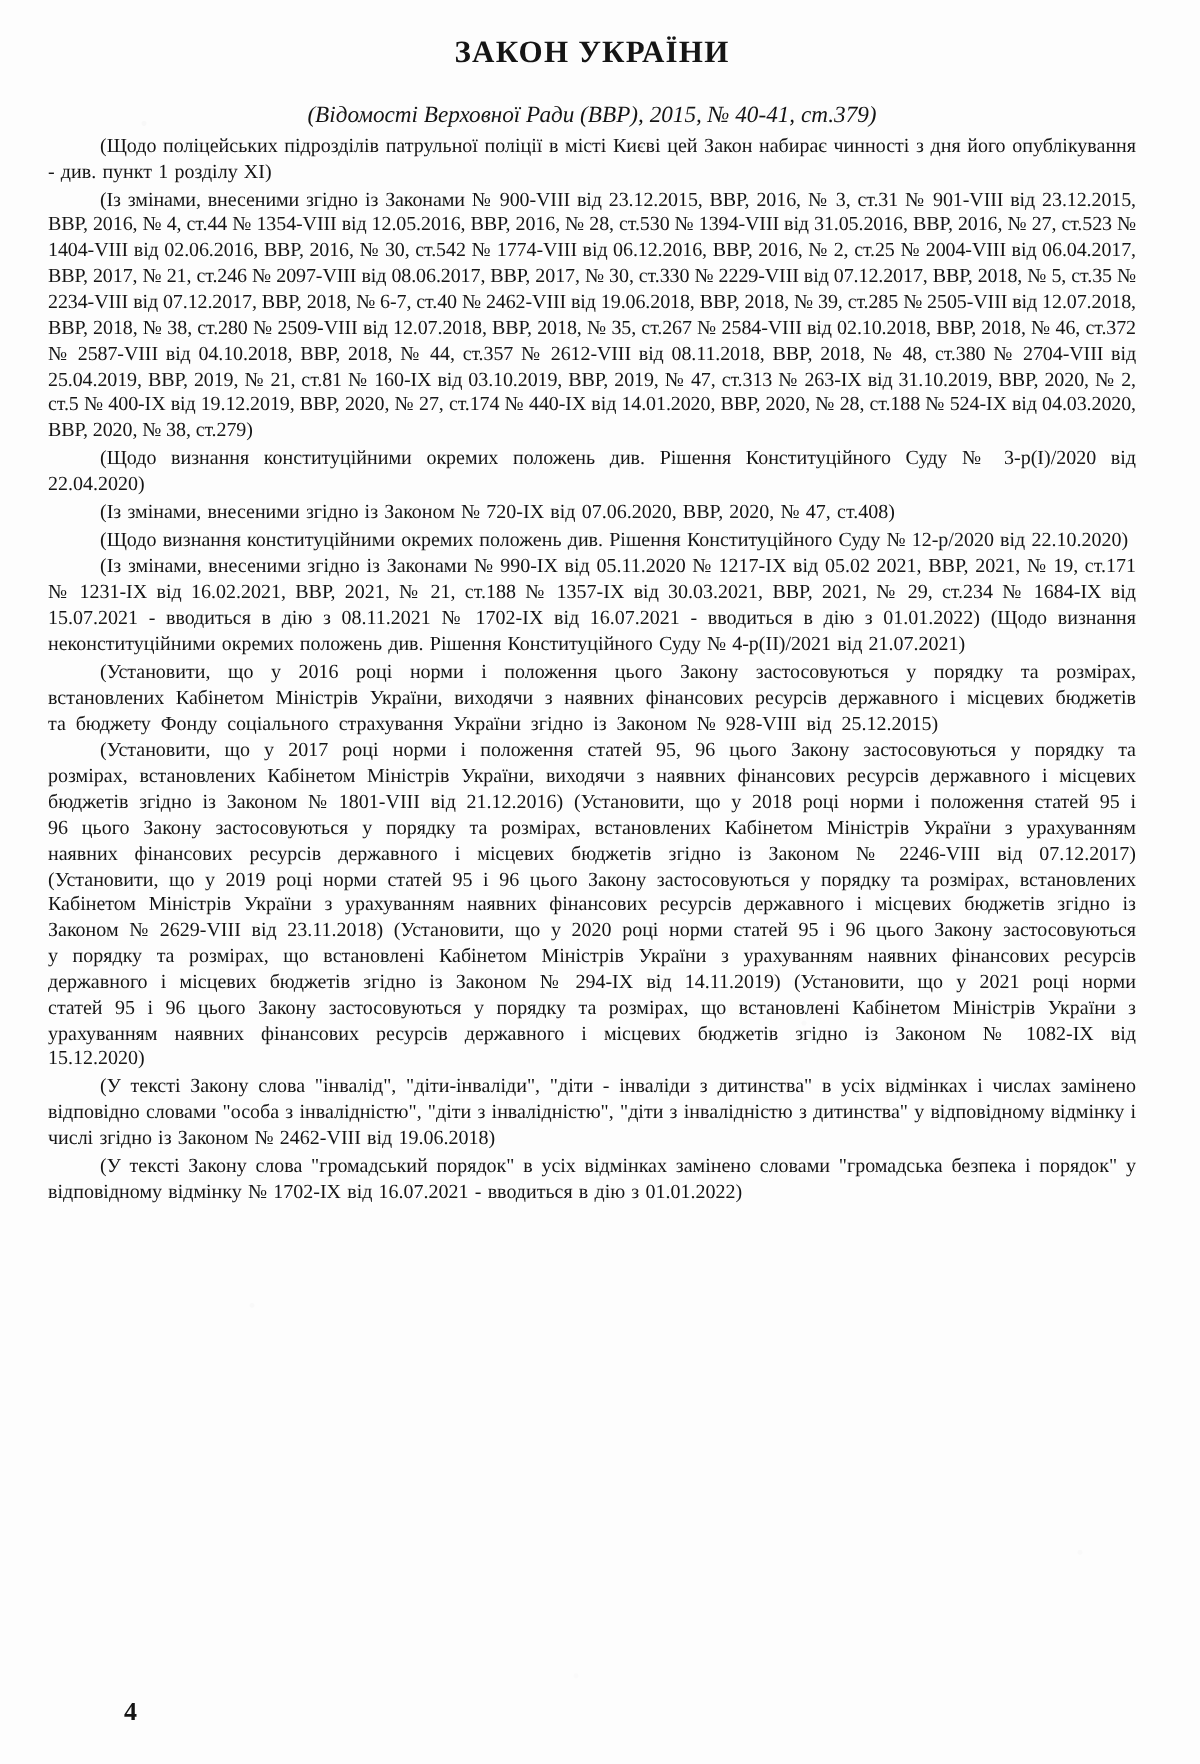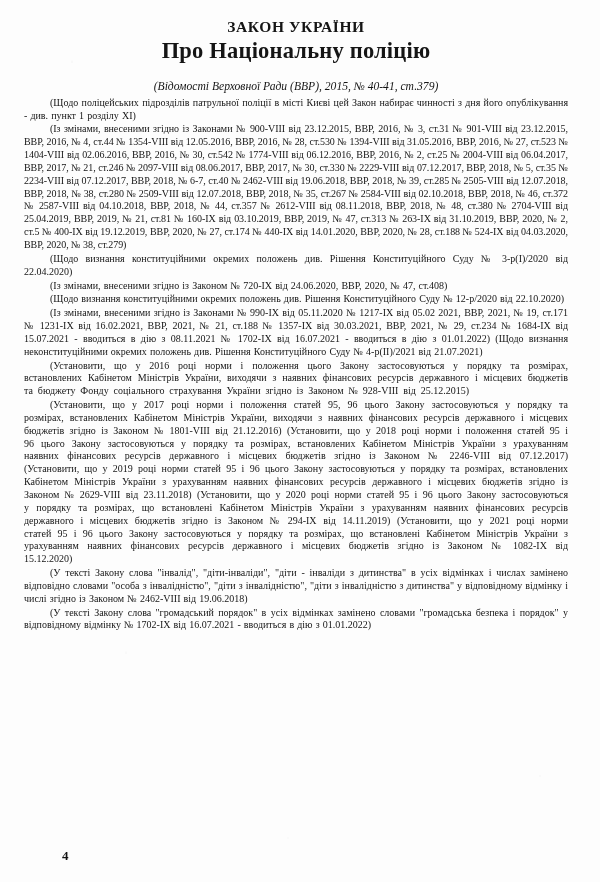--- a/index.html
+++ b/index.html
@@ -113,30 +113,29 @@
 </head>
 <body>
 
 <div class="page">
   <div class="scan-grain"></div>
 
   <div class="content">
 
     <div class="law-kicker">ЗАКОН УКРАЇНИ</div>
 
-    <h1 class="law-title">Про Національну поліцію</h1>
 
     <div class="source-line">(Відомості Верховної Ради (ВВР), 2015, № 40-41, ст.379)</div>
 
     <div class="note-gap"></div>
 
     <p class="note spread">(Щодо поліцейських підрозділів патрульної поліції в місті Києві цей Закон набирає чинності з дня його опублікування - див. пункт 1 розділу XI)</p>
     <p class="note tight">(Із змінами, внесеними згідно із Законами № 900-VIII від 23.12.2015, ВВР, 2016, № 3, ст.31 № 901-VIII від 23.12.2015, ВВР, 2016, № 4, ст.44 № 1354-VIII від 12.05.2016, ВВР, 2016, № 28, ст.530 № 1394-VIII від 31.05.2016, ВВР, 2016, № 27, ст.523 № 1404-VIII від 02.06.2016, ВВР, 2016, № 30, ст.542 № 1774-VIII від 06.12.2016, ВВР, 2016, № 2, ст.25 № 2004-VIII від 06.04.2017, ВВР, 2017, № 21, ст.246 № 2097-VIII від 08.06.2017, ВВР, 2017, № 30, ст.330 № 2229-VIII від 07.12.2017, ВВР, 2018, № 5, ст.35 № 2234-VIII від 07.12.2017, ВВР, 2018, № 6-7, ст.40 № 2462-VIII від 19.06.2018, ВВР, 2018, № 39, ст.285 № 2505-VIII від 12.07.2018, ВВР, 2018, № 38, ст.280 № 2509-VIII від 12.07.2018, ВВР, 2018, № 35, ст.267 № 2584-VIII від 02.10.2018, ВВР, 2018, № 46, ст.372 № 2587-VIII від 04.10.2018, ВВР, 2018, № 44, ст.357 № 2612-VIII від 08.11.2018, ВВР, 2018, № 48, ст.380 № 2704-VIII від 25.04.2019, ВВР, 2019, № 21, ст.81 № 160-IX від 03.10.2019, ВВР, 2019, № 47, ст.313 № 263-IX від 31.10.2019, ВВР, 2020, № 2, ст.5 № 400-IX від 19.12.2019, ВВР, 2020, № 27, ст.174 № 440-IX від 14.01.2020, ВВР, 2020, № 28, ст.188 № 524-IX від 04.03.2020, ВВР, 2020, № 38, ст.279)</p>
     <p class="note spread">(Щодо визнання конституційними окремих положень див. Рішення Конституційного Суду № 3-р(I)/2020 від 22.04.2020)</p>
-    <p class="note spread">(Із змінами, внесеними згідно із Законом № 720-IX від 24.06.2020, ВВР, 2020, № 47, ст.408)</p>
+    <p class="note spread">(Із змінами, внесеними згідно із Законом № 720-IX від 07.06.2020, ВВР, 2020, № 47, ст.408)</p>
     <p class="note spread">(Щодо визнання конституційними окремих положень див. Рішення Конституційного Суду № 12-р/2020 від 22.10.2020)</p>
     <p class="note spread">(Із змінами, внесеними згідно із Законами № 990-IX від 05.11.2020 № 1217-IX від 05.02 2021, ВВР, 2021, № 19, ст.171 № 1231-IX від 16.02.2021, ВВР, 2021, № 21, ст.188 № 1357-IX від 30.03.2021, ВВР, 2021, № 29, ст.234 № 1684-IX від 15.07.2021 - вводиться в дію з 08.11.2021 № 1702-IX від 16.07.2021 - вводиться в дію з 01.01.2022)   (Щодо визнання неконституційними окремих положень див. Рішення Конституційного Суду № 4-р(II)/2021 від 21.07.2021)</p>
     <p class="note spread2">(Установити, що у 2016 році норми і положення цього Закону застосовуються у порядку та розмірах, встановлених Кабінетом Міністрів України, виходячи з наявних фінансових ресурсів державного і місцевих бюджетів та бюджету Фонду соціального страхування України згідно із Законом № 928-VIII від 25.12.2015)</p>
     <p class="note spread2">(Установити, що у 2017 році норми і положення статей 95, 96 цього Закону застосовуються у порядку та розмірах, встановлених Кабінетом Міністрів України, виходячи з наявних фінансових ресурсів державного і місцевих бюджетів згідно із Законом № 1801-VIII від 21.12.2016) (Установити, що у 2018 році норми і положення статей 95 і 96 цього Закону застосовуються у порядку та розмірах, встановлених Кабінетом Міністрів України з урахуванням наявних фінансових ресурсів державного і місцевих бюджетів згідно із Законом № 2246-VIII від 07.12.2017) (Установити, що у 2019 році норми статей 95 і 96 цього Закону застосовуються у порядку та розмірах, встановлених Кабінетом Міністрів України з урахуванням наявних фінансових ресурсів державного і місцевих бюджетів згідно із Законом № 2629-VIII від 23.11.2018) (Установити, що у 2020 році норми статей 95 і 96 цього Закону застосовуються у порядку та розмірах, що встановлені Кабінетом Міністрів України з урахуванням наявних фінансових ресурсів державного і місцевих бюджетів згідно із Законом № 294-IX від 14.11.2019) (Установити, що у 2021 році норми статей 95 і 96 цього Закону застосовуються у порядку та розмірах, що встановлені Кабінетом Міністрів України з урахуванням наявних фінансових ресурсів державного і місцевих бюджетів згідно із Законом № 1082-IX від 15.12.2020)</p>
     <p class="note spread">(У тексті Закону слова "інвалід", "діти-інваліди", "діти - інваліди з дитинства" в усіх відмінках і числах замінено відповідно словами "особа з інвалідністю", "діти з інвалідністю", "діти з інвалідністю з дитинства" у відповідному відмінку і числі згідно із Законом № 2462-VIII від 19.06.2018)</p>
     <p class="note spread">(У тексті Закону слова "громадський порядок" в усіх відмінках замінено словами "громадська безпека і порядок" у відповідному відмінку № 1702-IX від 16.07.2021 - вводиться в дію з 01.01.2022)</p>
 
   </div>
 
   <div class="folio">4</div>

